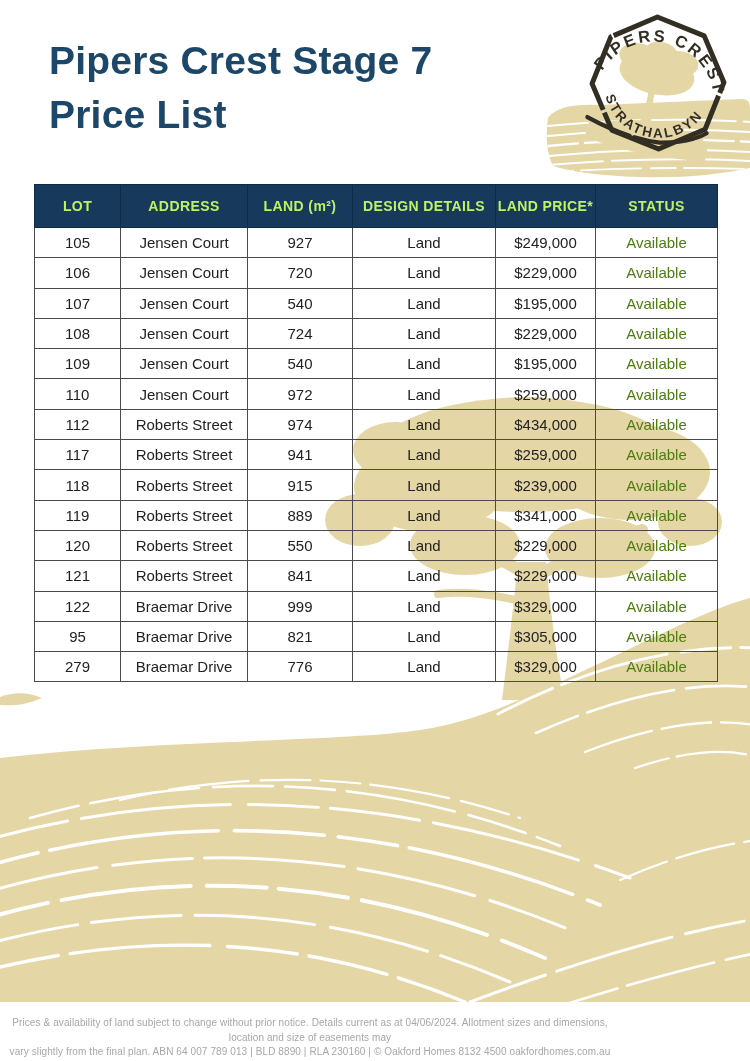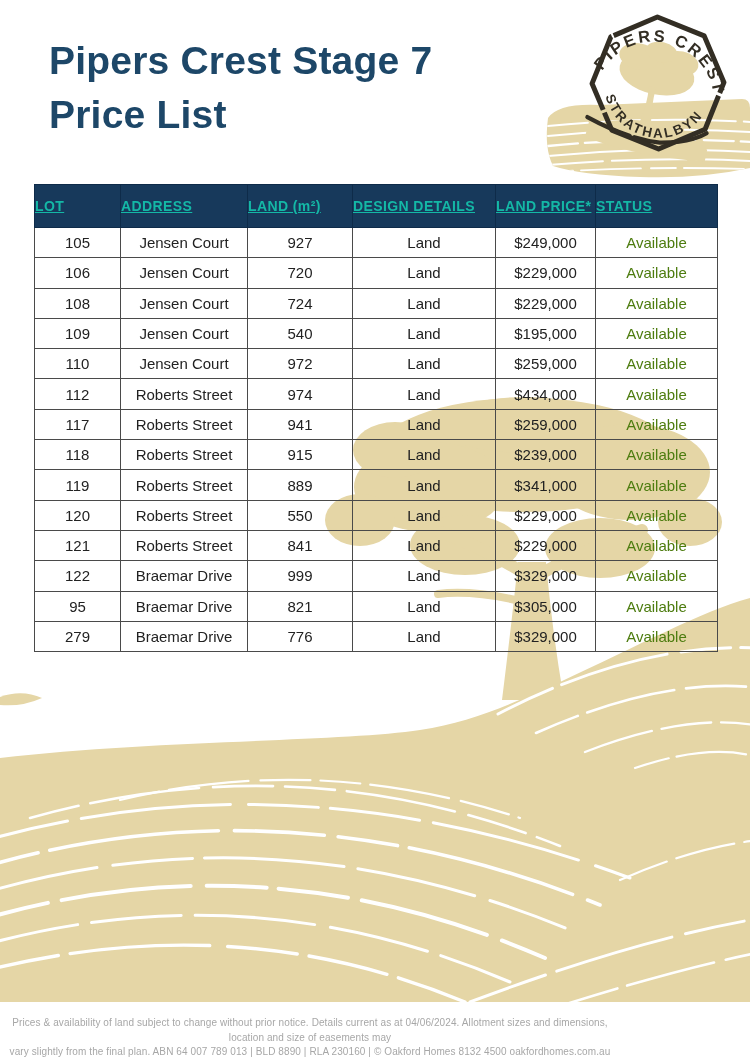--- a/index.html
+++ b/index.html
@@ -10,22 +10,22 @@
   .bg-art{position:absolute;left:0;top:0;z-index:0;}
   .title{
     position:absolute;left:49px;top:34px;z-index:2;
     color:#1D4768;font-size:39px;font-weight:700;line-height:54px;letter-spacing:0.2px;
   }
   table.price-table{
     position:absolute;left:34px;top:184px;z-index:1;
     width:684px;border-collapse:collapse;table-layout:fixed;
   }
   table.price-table th{
-    background:#17395B;color:#14b8a6;font-size:14px;font-weight:700;
-    height:42px;border:1px solid #0E2B49;letter-spacing:0.4px;padding:0;text-align:left;text-decoration:underline;
+    background:#17395B;color:#bef264;font-size:14px;font-weight:700;
+    height:42px;border:1px solid #0E2B49;letter-spacing:0.4px;padding:0;text-align:center;
   }
   table.price-table td{
     height:29.3px;font-size:15px;color:#222222;text-align:center;
     border:1px solid #4A4A4A;background:transparent;padding:0;
   }
   table.price-table td.status{color:#4d7c0f;}
   .footer{
     position:absolute;left:0;top:1016px;width:620px;z-index:2;text-align:center;
     color:#A7A7A7;font-size:10px;line-height:14.5px;letter-spacing:0.1px;
   }
@@ -153,20 +153,28 @@
 
     <tr>
       <td>106</td>
       <td>Jensen Court</td>
       <td>720</td>
       <td>Land</td>
       <td>$229,000</td>
       <td class="status">Available</td>
     </tr>
 
+    <tr>
+      <td>107</td>
+      <td>Jensen Court</td>
+      <td>540</td>
+      <td>Land</td>
+      <td>$195,000</td>
+      <td class="status">Available</td>
+    </tr>
 
     <tr>
       <td>108</td>
       <td>Jensen Court</td>
       <td>724</td>
       <td>Land</td>
       <td>$229,000</td>
       <td class="status">Available</td>
     </tr>
 

